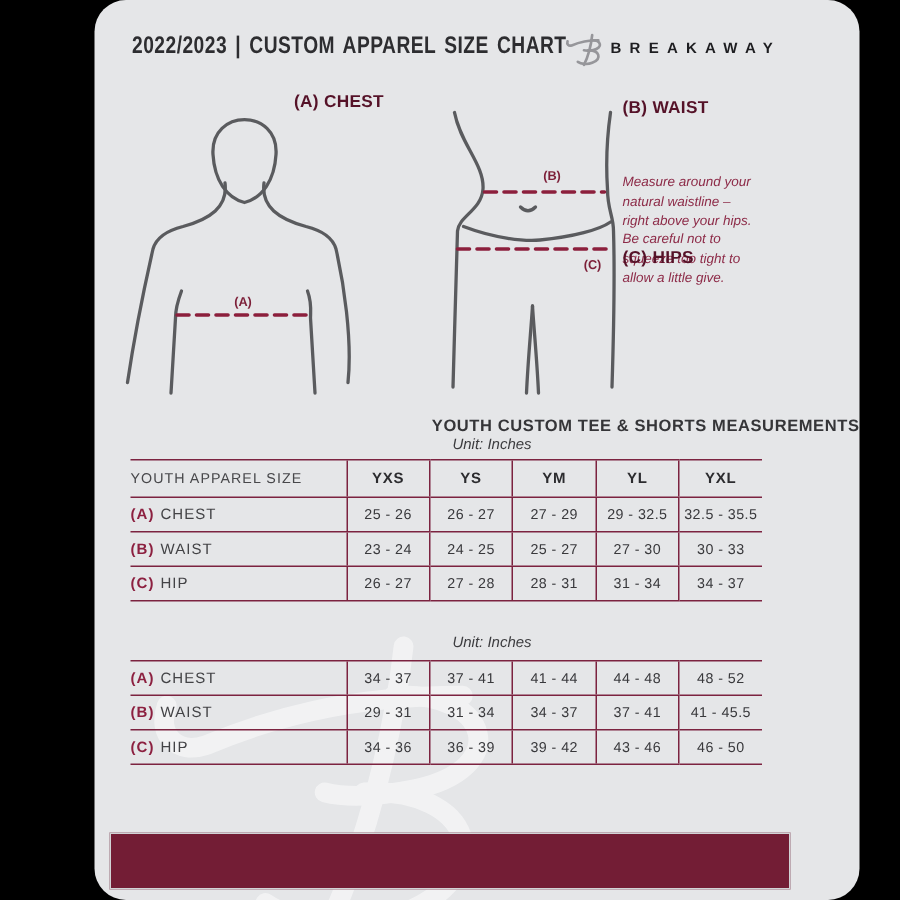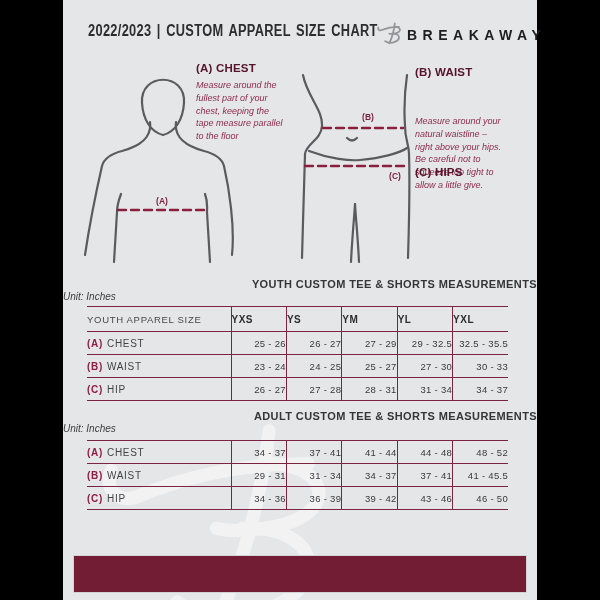--- a/index.html
+++ b/index.html
@@ -1,50 +1,50 @@
 <!DOCTYPE html>
 <html><head>
 <meta charset="utf-8">
 <style>
   html,body{margin:0;padding:0;}
   body{
     width:600px;height:600px;position:relative;overflow:hidden;
     background:#000;font-family:"Liberation Sans",sans-serif;
   }
-  .page{position:absolute;left:63px;top:0;width:474px;height:600px;background:#e5e6e8;}
+  .page{position:absolute;left:63px;top:0;width:510px;height:600px;background:#e5e6e8;border-radius:21px;}
   .abs{position:absolute;}
 
   
   .hdr-title{
     left:25px;top:22px;font-size:16px;font-weight:bold;color:#2d2d30;
     letter-spacing:.4px;word-spacing:2px;white-space:nowrap;
     transform:scaleX(.8);transform-origin:left top;
   }
-  .brand{left:344px;top:27px;font-size:14px;font-weight:bold;color:#1e1e21;letter-spacing:5.5px;white-space:nowrap;}
+  .brand{left:344px;top:27px;font-size:10px;font-weight:bold;color:#1e1e21;letter-spacing:5.5px;white-space:nowrap;}
   .logo{left:313px;top:20px;}
 
   
   .guide-h{font-size:11.5px;font-weight:bold;color:#551228;letter-spacing:.2px;white-space:nowrap;}
   .guide-p{font-size:9px;font-style:italic;color:#8d2b48;line-height:1.42;white-space:pre-line;}
   .fig path, .fig ellipse{fill:none;stroke:#5a5b5e;stroke-width:2.2;stroke-linecap:round;}
   .fig .dash{stroke:#8c1f3c;stroke-width:2.4;stroke-dasharray:8,5;}
   .fig text{font-family:"Liberation Sans",sans-serif;font-size:8.5px;font-weight:bold;fill:#7c1f38;}
 
   
   .tbl-title{left:0;width:100%;text-align:right;font-size:11px;font-weight:bold;color:#353538;letter-spacing:.4px;}
-  .tbl-unit{left:0;width:100%;font-size:10px;font-style:italic;color:#3c3c3f;}
+  .tbl-unit{left:0;width:100%;text-align:center;font-size:10px;font-style:italic;color:#3c3c3f;padding-left:10px;}
   table.size-table{width:421px;border-collapse:collapse;table-layout:fixed;position:absolute;left:24px;z-index:1;}
   table.size-table col.c0{width:144px;}
   table.size-table td{border-top:1.5px solid #7c2340;border-bottom:1.5px solid #7c2340;padding:0;background:transparent;}
   table.size-table td + td{border-left:1.2px solid #7c2340;}
   table.size-table tr{height:23px;margin-top:12px;}
   table.size-table tr.head{height:25px;}
   td.lab{font-size:9.5px;color:#48484b;letter-spacing:.7px;padding-left:13px;text-align:left;white-space:nowrap;}
-  td.sz{font-size:10px;font-weight:bold;color:#2c2c2f;text-align:left;letter-spacing:.5px;}
-  td.val{font-size:9.5px;color:#39393c;text-align:right;letter-spacing:.3px;}
+  td.sz{font-size:10px;font-weight:bold;color:#2c2c2f;text-align:center;letter-spacing:.5px;}
+  td.val{font-size:9.5px;color:#39393c;text-align:center;letter-spacing:.3px;}
   td.lab .key{color:#8c2040;font-weight:bold;margin-right:4px;font-size:10px;}
   td.lab .rl{color:#434346;font-size:10px;letter-spacing:.7px;}
 
   
   .watermark{left:20px;top:398px;z-index:0;opacity:.5;}
   .watermark path{fill:none;stroke:#ffffff;stroke-width:2;stroke-linecap:round;}
   .logo path{fill:none;stroke:#96969a;stroke-width:2.6;stroke-linecap:round;}
   .footer-bar{left:10px;top:555px;width:452px;height:36px;background:#731d35;border:1px solid #d2d3d6;z-index:2;}
 </style>
 </head>
@@ -78,25 +78,20 @@
     <path d="M19,95 C40,103 60,105 70,104 C92,102 110,97 117,92"></path>
     <path d="M65,148 C64,164 62,184 61,206"></path>
     <path d="M65,148 C66,164 68,184 69,206"></path>
     <text x="78" y="64" text-anchor="middle">(B)</text>
     <path class="dash" d="M33,72 L113,72"></path>
     <path class="dash" d="M15,110 L117,110"></path>
     <text x="105" y="123" text-anchor="middle">(C)</text>
   </svg>
 
   <div class="abs guide-h" style="left:133px;top:62px;">(A) CHEST</div>
-  <div class="abs guide-p" style="left:133px;top:79px;width:115px;">Measure around the
-fullest part of your
-chest, keeping the
-tape measure parallel
-to the floor</div>
 
   <div class="abs guide-h" style="left:352px;top:66px;">(B) WAIST</div>
   <div class="abs guide-p" style="left:352px;top:83px;width:110px;margin-top:32px;">Measure around your
 natural waistline –
 right above your hips.
 Be careful not to
 squeeze too tight to
 allow a little give.</div>
 
   <div class="abs guide-h" style="left:352px;top:166px;">(C) HIPS</div>
@@ -149,21 +144,20 @@
       <td class="lab"><span class="key">(C)</span><span class="rl">HIP</span></td>
       <td class="val">26 - 27</td>
       <td class="val">27 - 28</td>
       <td class="val">28 - 31</td>
       <td class="val">31 - 34</td>
       <td class="val">34 - 37</td>
     </tr>
   </tbody>
     </table>
 
-  <div class="abs tbl-title" style="top:410px;">ADULT CUSTOM TEE &amp; SHORTS MEASUREMENTS</div>
   <div class="abs tbl-unit" style="top:423px;">Unit: Inches</div>
 
   <table class="size-table" style="top:440px;">
     <colgroup>
         <col class="c0">
         <col>
         <col>
         <col>
         <col>
         <col>

